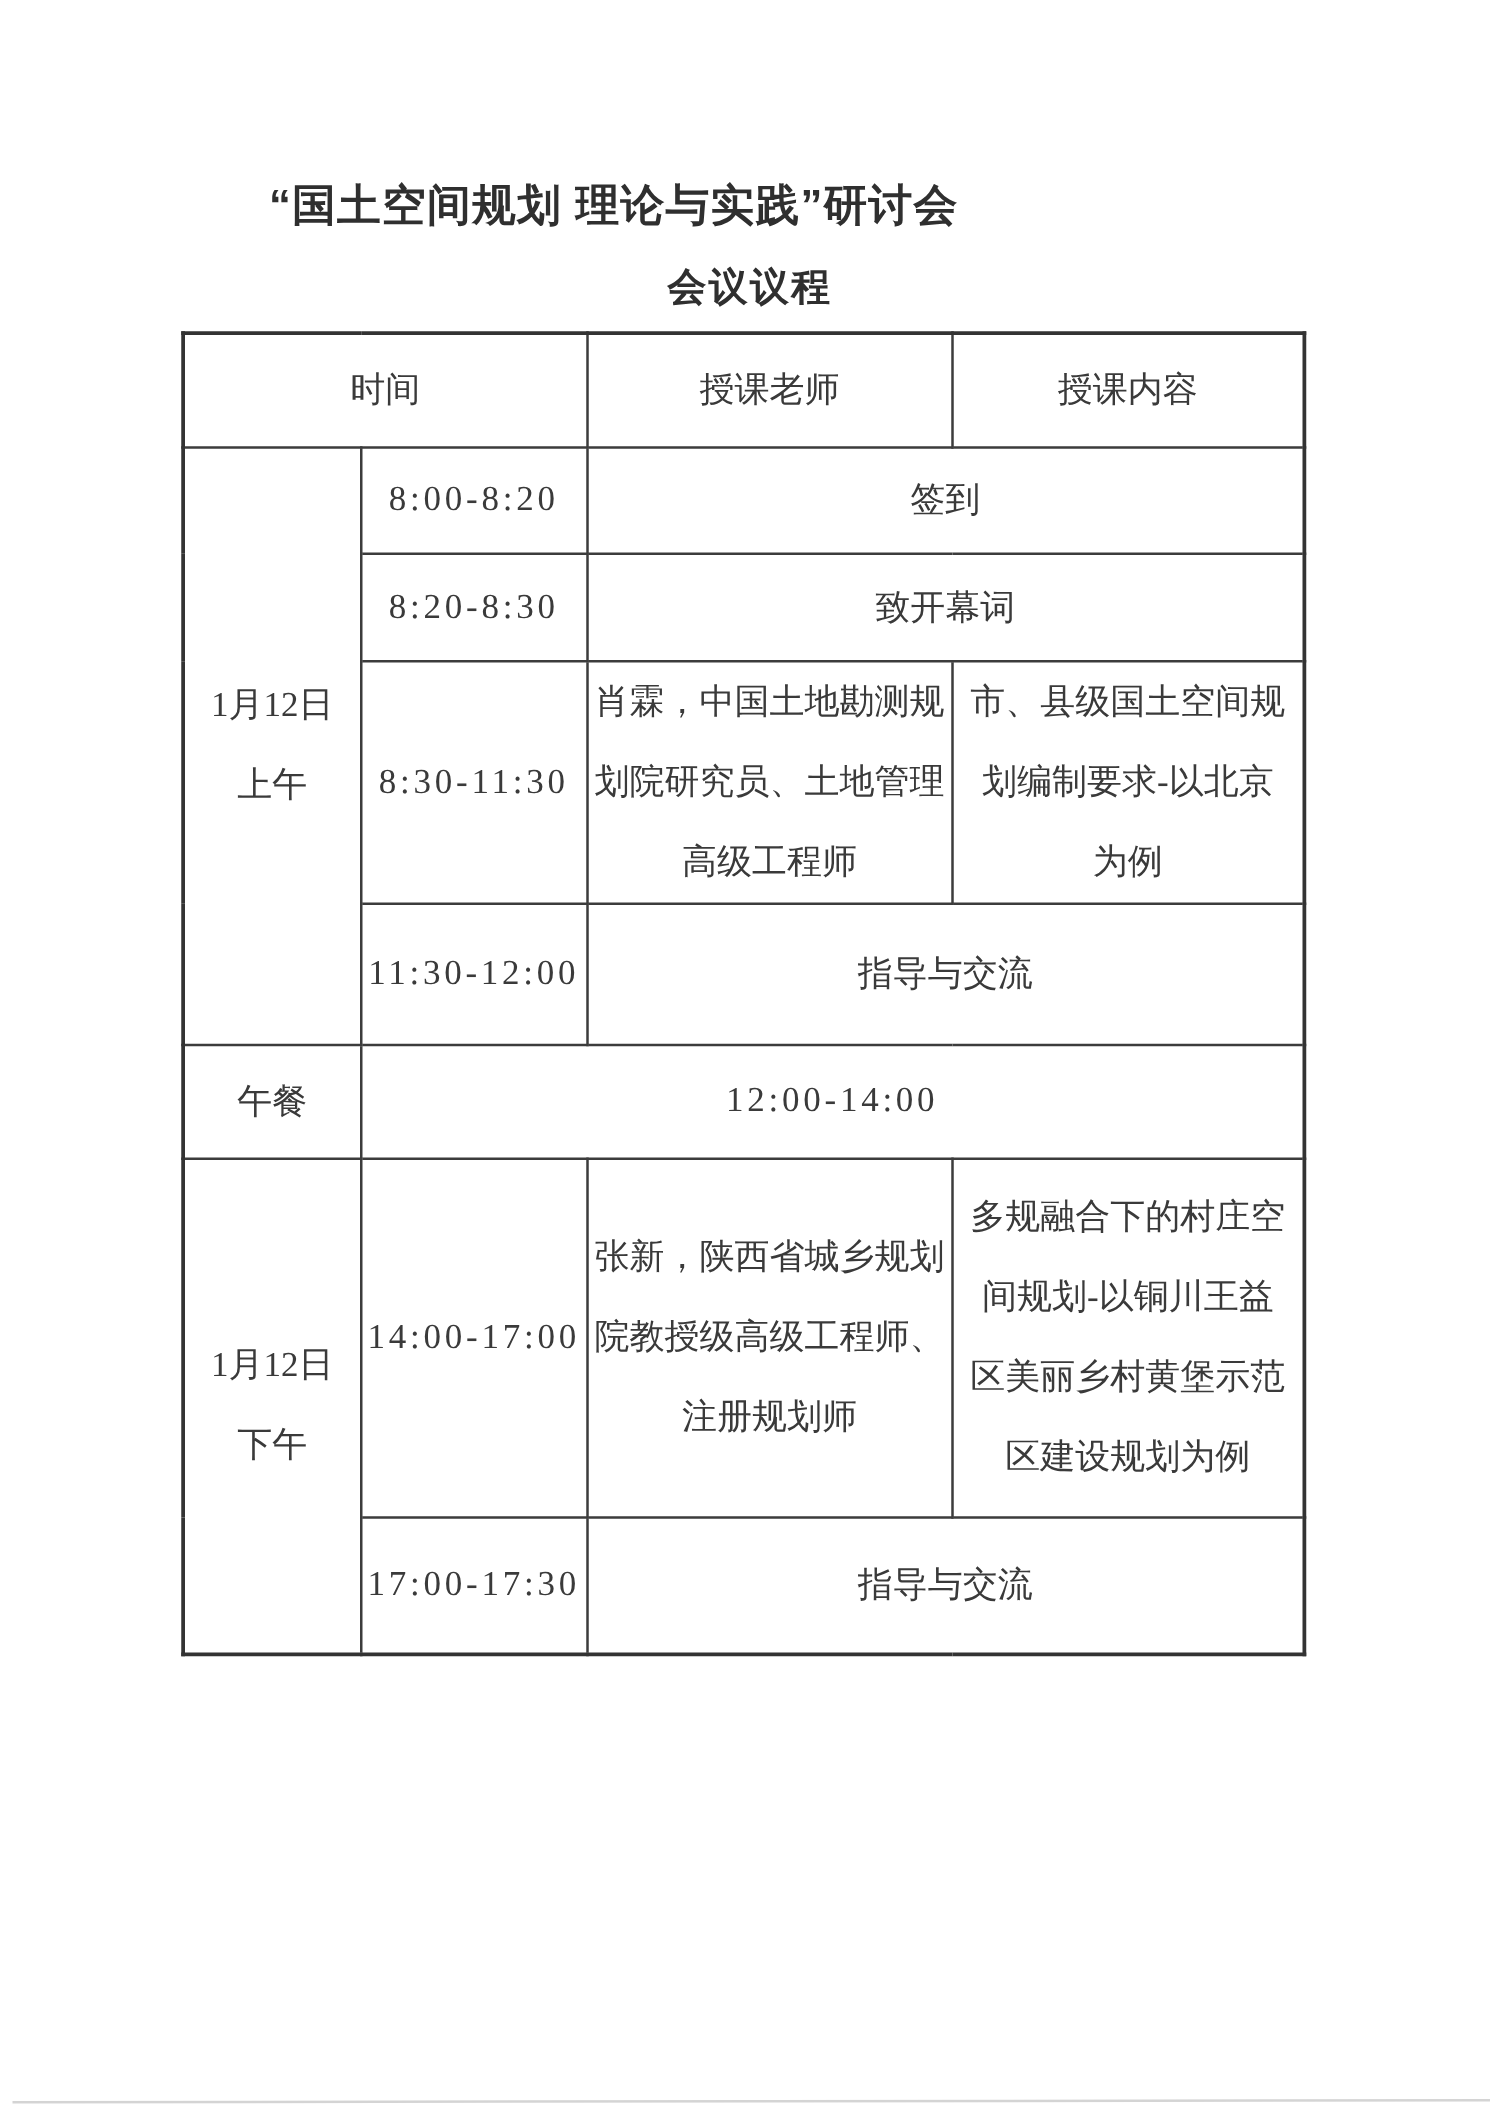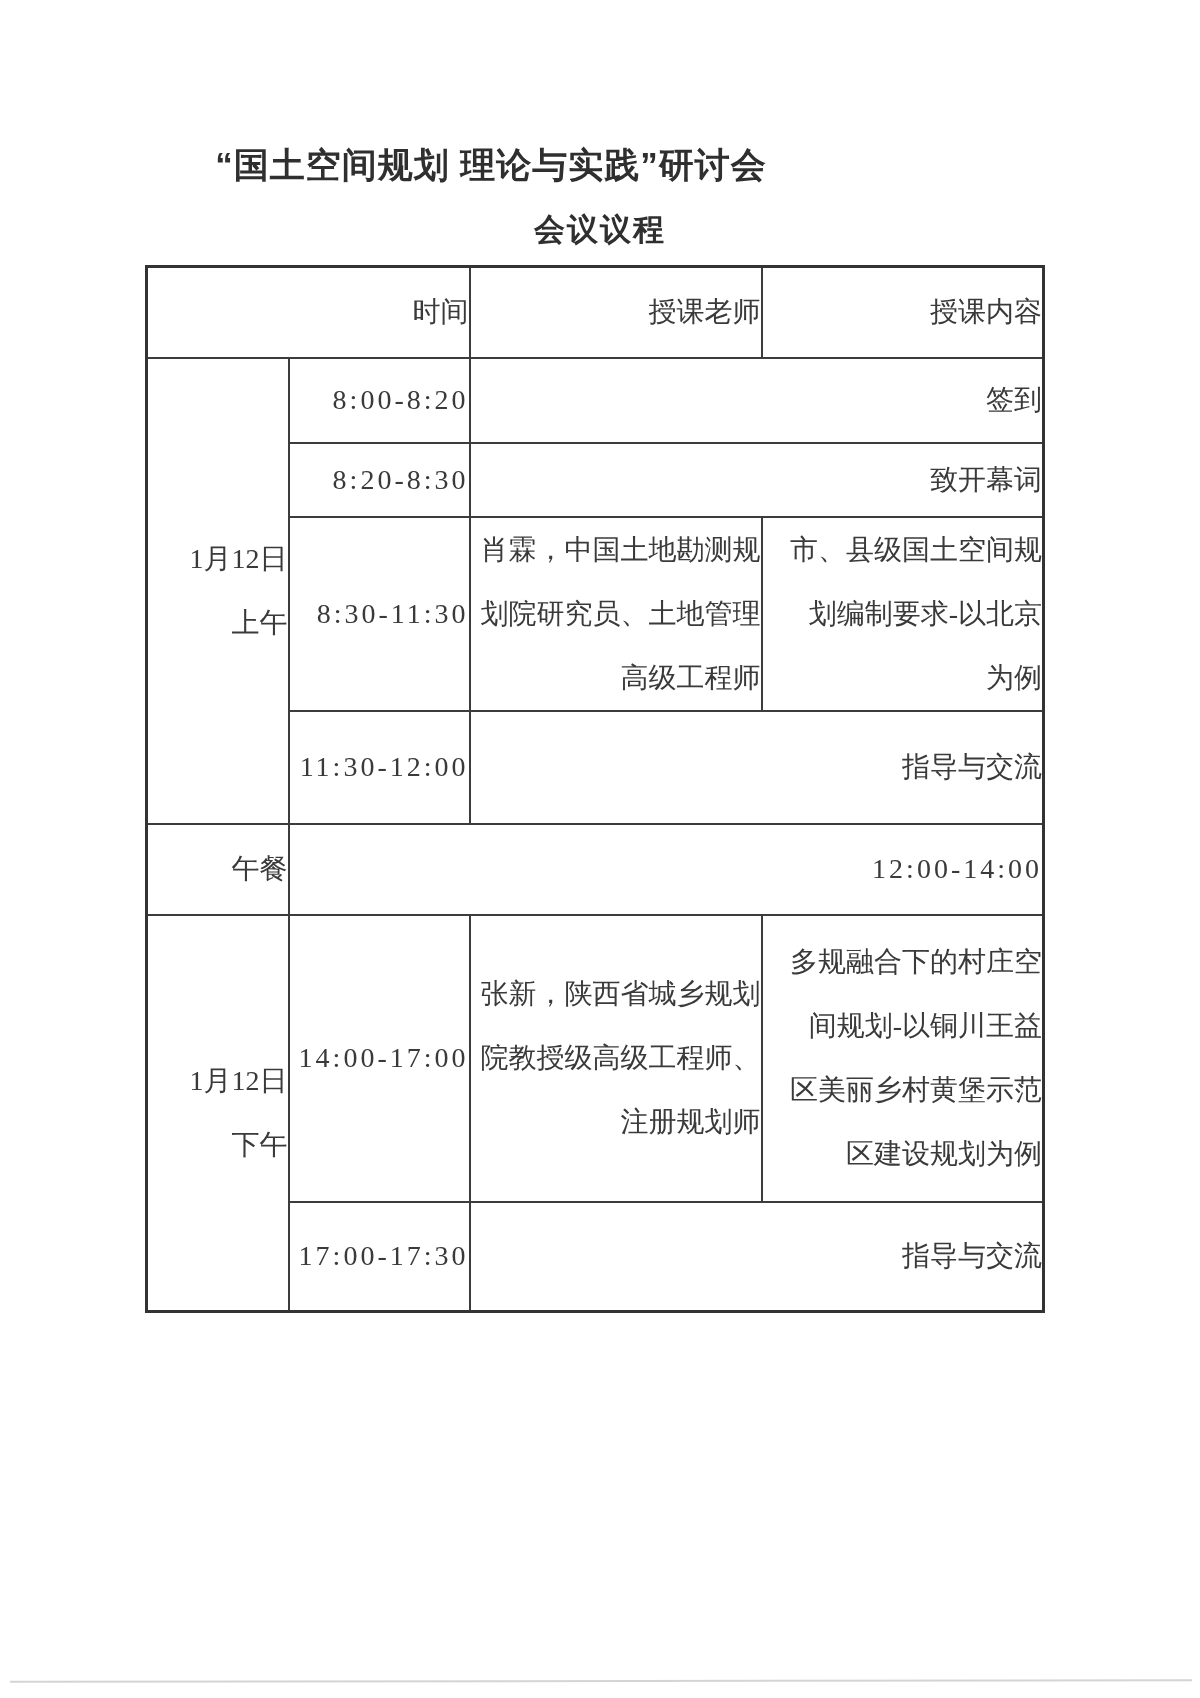--- a/index.html
+++ b/index.html
@@ -48,21 +48,21 @@
     top: 265px;
     width: 897px;
     border-collapse: collapse;
     table-layout: fixed;
     border: 3px solid #333333;
     color: #3a3a3a;
     font-size: 28px;
   }
   table.agenda td {
     border: 2px solid #3c3c3c;
-    text-align: right;
+    text-align: center;
     vertical-align: middle;
     padding: 0;
     overflow: hidden;
   }
   td.time-cell {
     letter-spacing: 3px;
     margin-left: 21px;
   }
   td.multiline {
     white-space: pre-line;
@@ -115,21 +115,21 @@
         <td>授课内容</td>
       </tr>
 
       <tr style="height:85px">
         <td rowspan="4" class="group-cell">1月12日
 上午</td>
         <td class="time-cell">8:00-8:20</td>
         <td colspan="2">签到</td>
       </tr>
 
-      <tr style="height:74px">
+      <tr style="height:86px">
         <td class="time-cell">8:20-8:30</td>
         <td colspan="2">致开幕词</td>
       </tr>
 
       <tr style="height:188px">
         <td class="time-cell">8:30-11:30</td>
         <td class="multiline teacher-cell">肖霖，中国土地勘测规
 划院研究员、土地管理
 高级工程师</td>
         <td class="multiline content-cell">市、县级国土空间规

